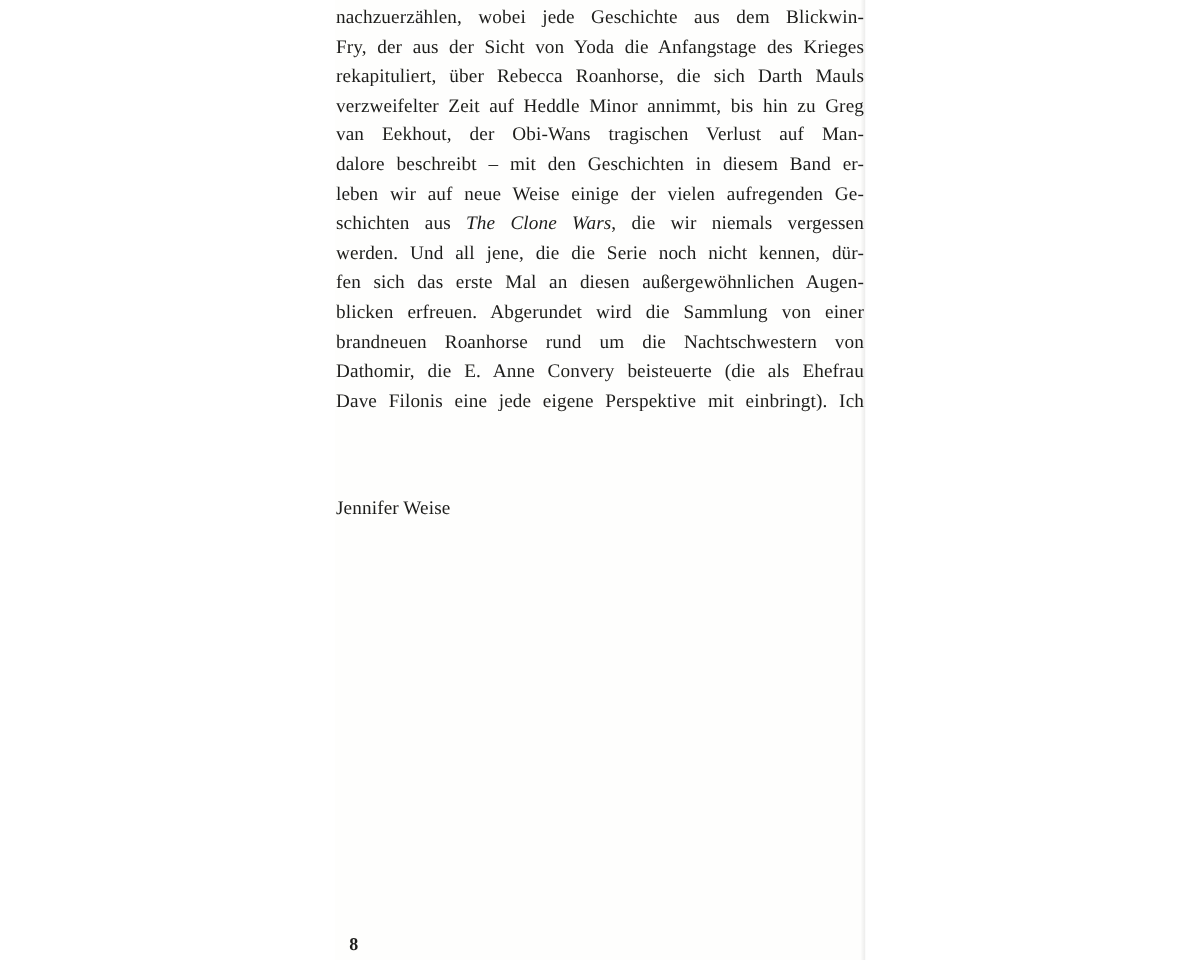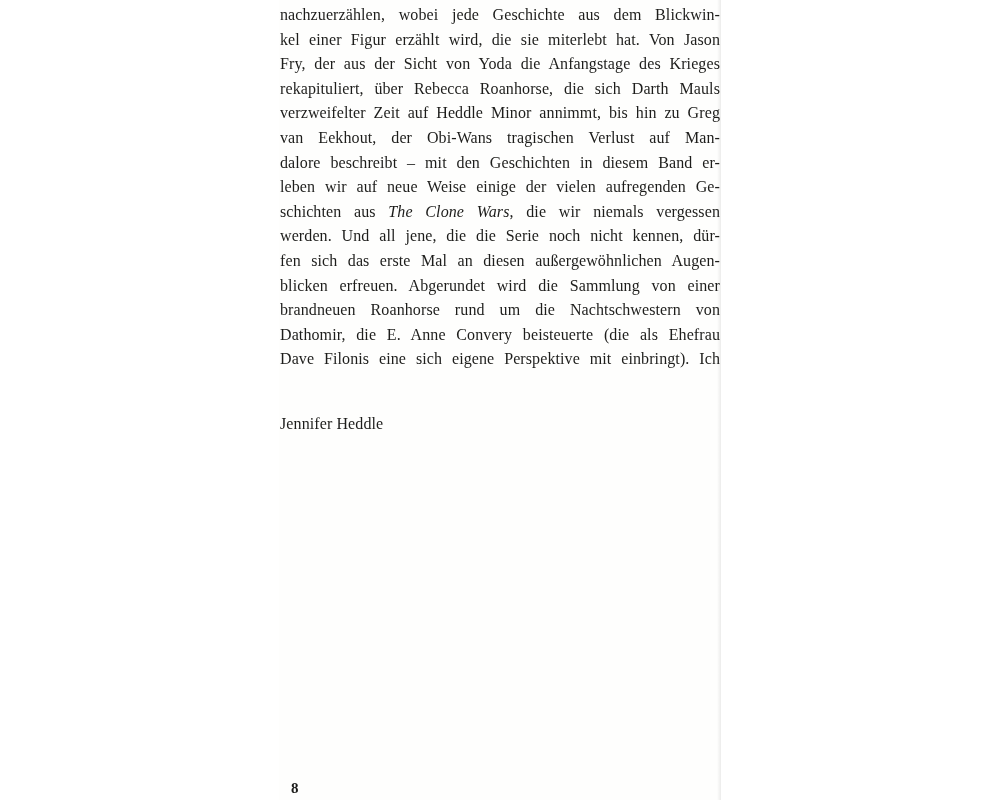--- a/index.html
+++ b/index.html
@@ -75,32 +75,31 @@
   }
 </style>
 </head>
 <body>
 
 <div class="canvas">
   <div class="page">
     <div class="text-block" id="paragraph-lines">
 
     <div class="line">nachzuerzählen, wobei jede Geschichte aus dem Blickwin-</div>
-        <div class="line">kel einer Figur erzählt wird, die sie miterlebt hat. Von Jason</div>
         <div class="line">Fry, der aus der Sicht von Yoda die Anfangstage des Krieges</div>
         <div class="line">rekapituliert, über Rebecca Roanhorse, die sich Darth Mauls</div>
         <div class="line">verzweifelter Zeit auf Heddle Minor annimmt, bis hin zu Greg</div>
         <div class="line">van Eekhout, der Obi-Wans tragischen Verlust auf Man-</div>
         <div class="line">dalore beschreibt – mit den Geschichten in diesem Band er-</div>
         <div class="line">leben wir auf neue Weise einige der vielen aufregenden Ge-</div>
         <div class="line">schichten aus <em>The Clone Wars</em>, die wir niemals vergessen</div>
         <div class="line">werden. Und all jene, die die Serie noch nicht kennen, dür-</div>
         <div class="line">fen sich das erste Mal an diesen außergewöhnlichen Augen-</div>
         <div class="line">blicken erfreuen. Abgerundet wird die Sammlung von einer</div>
         <div class="line">brandneuen Roanhorse rund um die Nachtschwestern von</div>
         <div class="line">Dathomir, die E. Anne Convery beisteuerte (die als Ehefrau</div>
-        <div class="line">Dave Filonis eine sich eigene Perspektive mit einbringt). Ich</div>
+        <div class="line">Dave Filonis eine jede eigene Perspektive mit einbringt). Ich</div>
       </div>
-    <div class="signature">Jennifer Heddle</div>
+    <div class="signature">Jennifer Weise</div>
     <div class="page-number">8</div>
     <div class="page-edge"></div>
   </div>
 </div>
 
 </body></html>

